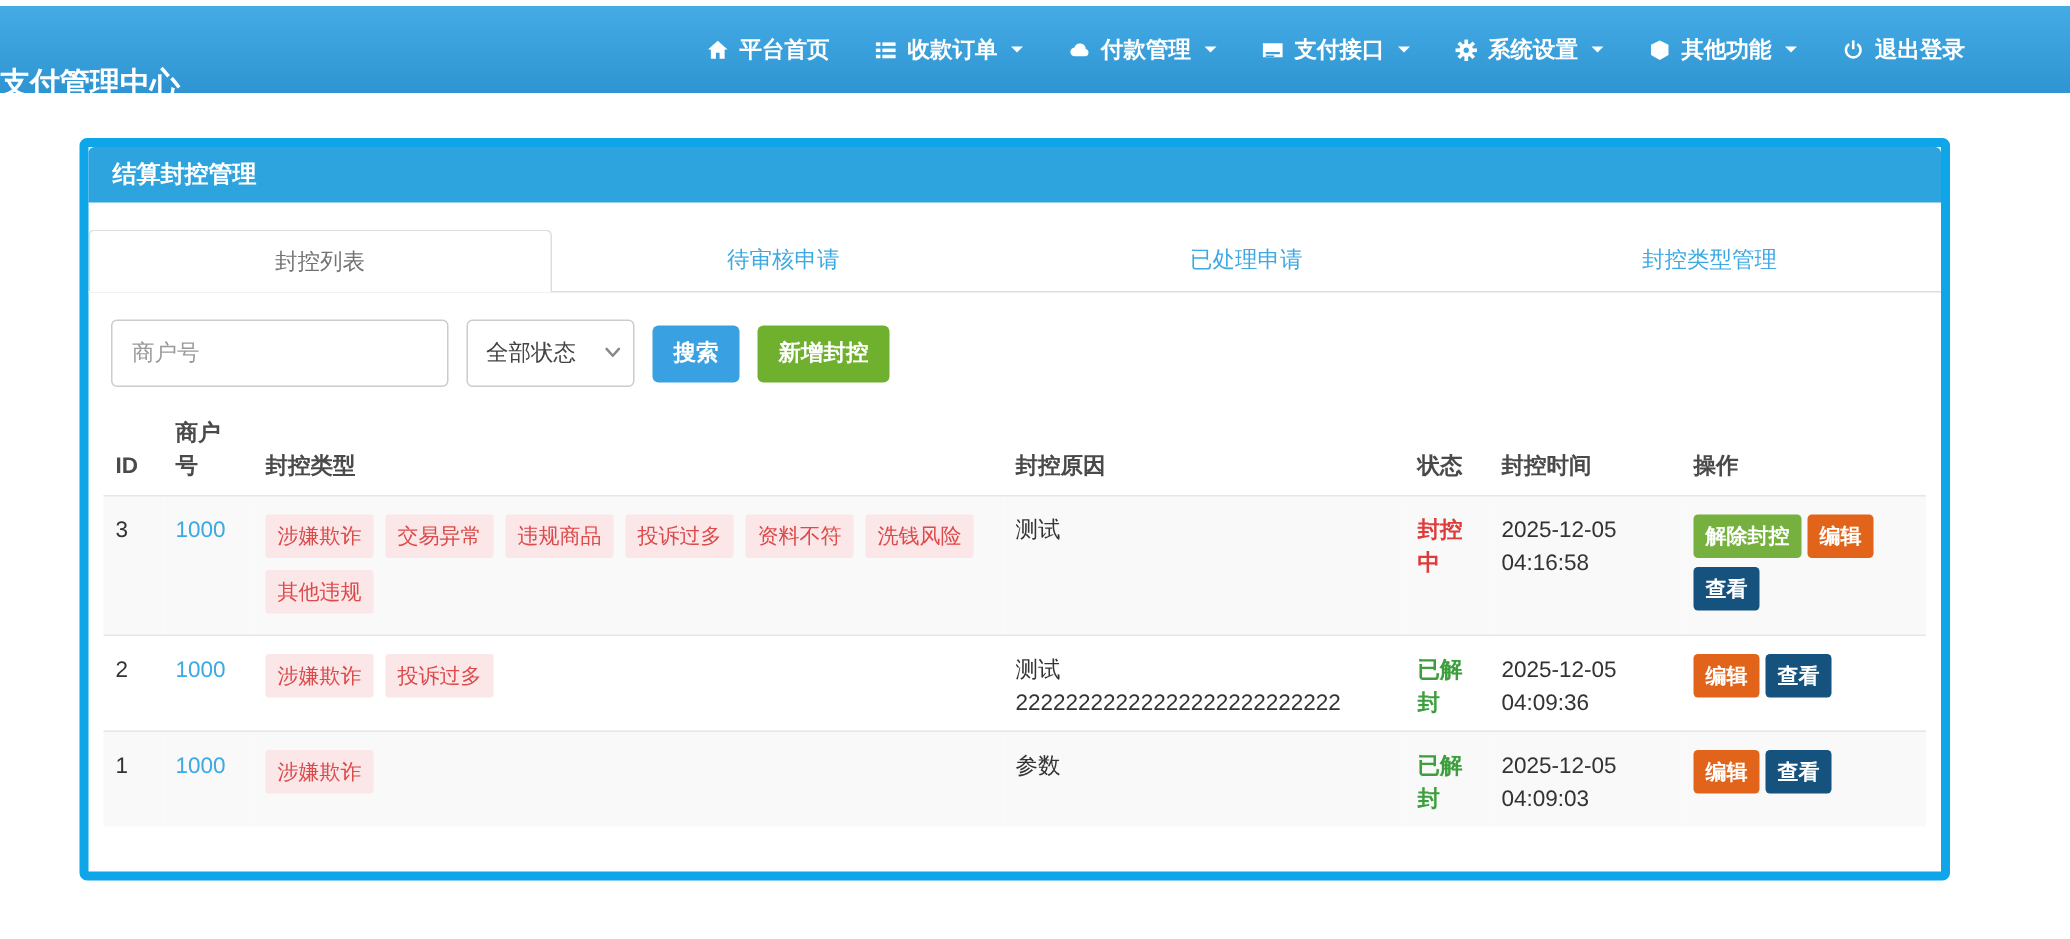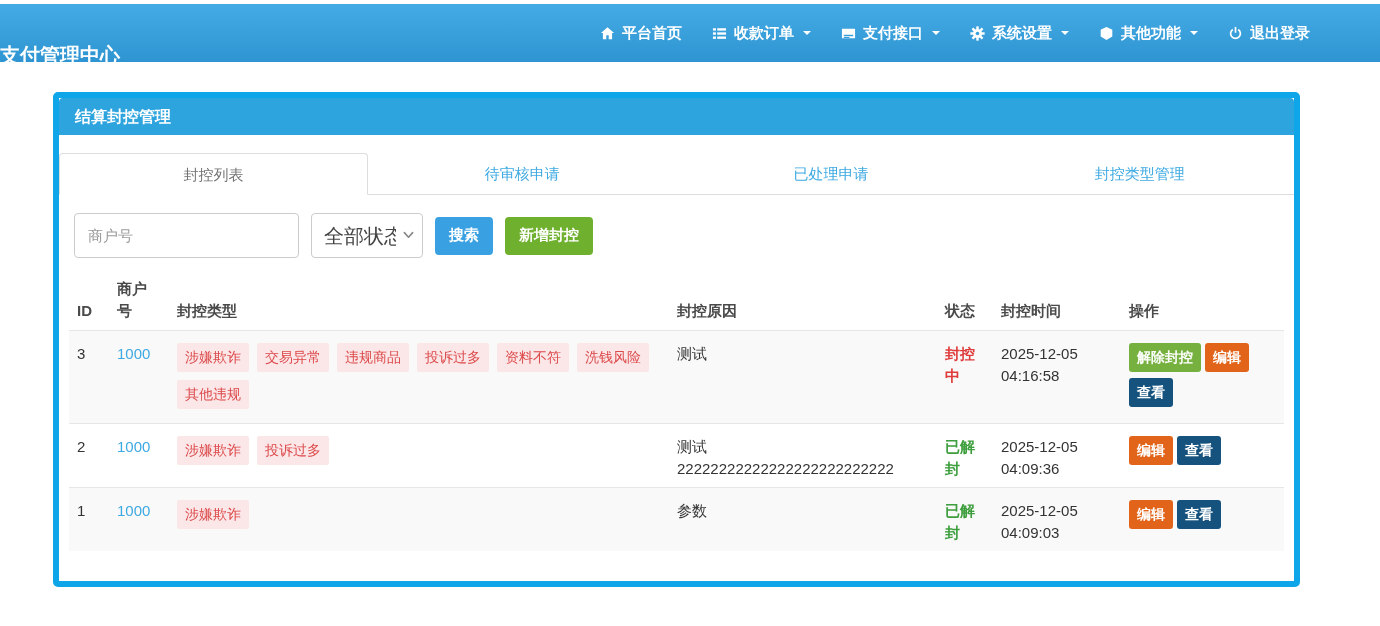--- a/index.html
+++ b/index.html
@@ -89,21 +89,21 @@
   }
   .input-merchant::placeholder { color: #9a9a9a; }
   .select-wrap {
     position: relative; width: 112px; height: 45px;
     border: 1px solid #ccc; border-radius: 4px; background: #fff;
   }
   .select-wrap select {
     width: 100%; height: 100%;
     border: none; background: transparent;
     -webkit-appearance: none; appearance: none;
-    padding: 0 26px 0 12px; font-size: 20px; color: #444;
+    padding: 0 26px 0 12px; font-size: 15px; color: #444;
     font-family: "Liberation Sans", sans-serif;
     outline: none; cursor: pointer;
   }
   .select-wrap .chev {
     position: absolute; right: 8px; top: 50%;
     width: 11px; height: 11px; transform: translateY(-60%);
     pointer-events: none;
   }
   .btn {
     display: inline-block; border: none; border-radius: 4px;
@@ -179,20 +179,27 @@
     <li class="nav-item">
       <svg viewBox="0 0 16 16">
           <rect x="1" y="2.4" width="3.2" height="2.5"></rect>
           <rect x="5.6" y="2.4" width="9.4" height="2.5"></rect>
           <rect x="1" y="6.8" width="3.2" height="2.5"></rect>
           <rect x="5.6" y="6.8" width="9.4" height="2.5"></rect>
           <rect x="1" y="11.2" width="3.2" height="2.5"></rect>
           <rect x="5.6" y="11.2" width="9.4" height="2.5"></rect>
         </svg>
       <span>收款订单</span>
+      <i class="caret"></i>
+    </li>
+    <li class="nav-item">
+      <svg viewBox="0 0 16 16">
+          <path d="M12.6 7.1a4.1 4.1 0 0 0-8-1A3.1 3.1 0 0 0 5 12.3h7.1a2.65 2.65 0 0 0 .5-5.2z"></path>
+        </svg>
+      <span>付款管理</span>
       <i class="caret"></i>
     </li>
     <li class="nav-item">
       <svg viewBox="0 0 16 16">
           <path fill-rule="evenodd" d="M1 3h14v10H1zm2 6.2h10v1.7H3zm0 2.6h6v1H3z"></path>
         </svg>
       <span>支付接口</span>
       <i class="caret"></i>
     </li>
     <li class="nav-item">

